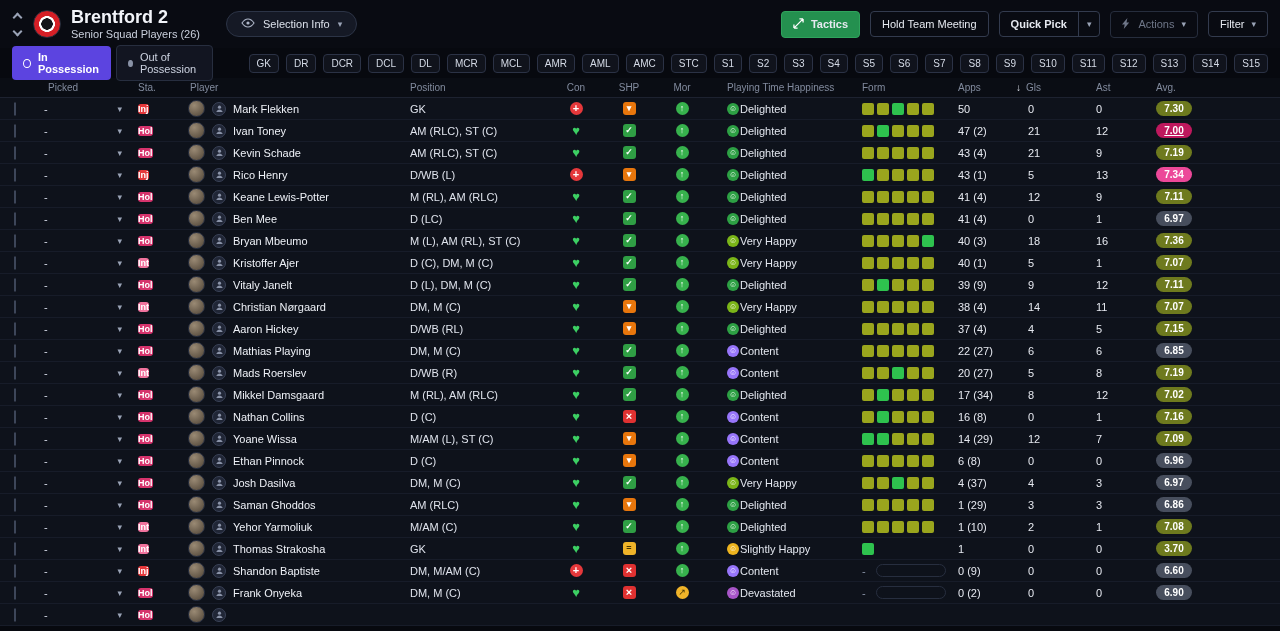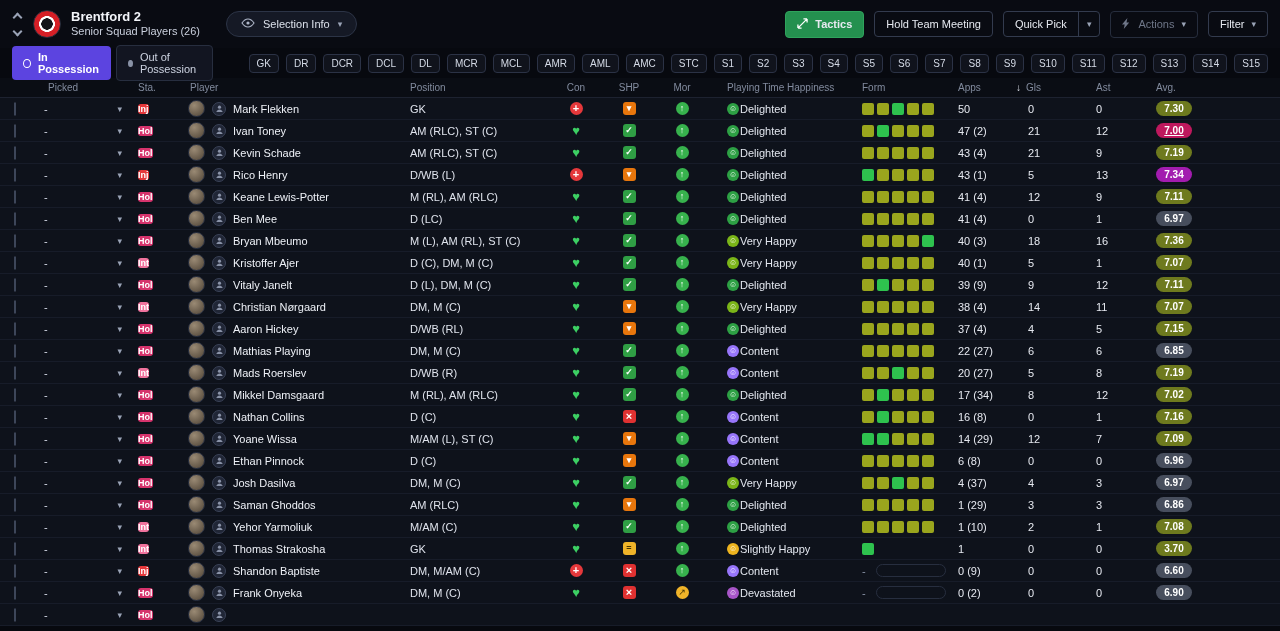--- a/index.html
+++ b/index.html
@@ -16,31 +16,31 @@
   
   .topbar{display:flex;align-items:center;height:48px;padding:0 12px;gap:10px;background:#090b12;}
   .collapse{display:flex;flex-direction:column;gap:7px;align-items:center;padding:0 2px;}
   .cv{width:7px;height:7px;border-left:2px solid #9aa3b6;border-top:2px solid #9aa3b6;}
   .cv.up{transform:rotate(45deg);}
   .cv.down{transform:rotate(225deg);}
   .crest{width:28px;height:28px;border-radius:50%;flex:none;
     background:radial-gradient(circle at 50% 50%, #15151a 0 30%, #ffffff 32% 42%, #d61f26 44% 100%);
     border:1px solid #2a2f3d;}
   .titles{line-height:1.25;}
-  .t1{font-size:13px;font-weight:bold;color:#f2f4f9;}
+  .t1{font-size:18px;font-weight:bold;color:#f2f4f9;}
   .t2{font-size:11px;color:#c9cfdc;}
   .selinfo{display:flex;align-items:center;gap:8px;background:#151925;border:1px solid #2c3446;
     border-radius:15px;padding:6px 14px;margin-left:16px;color:#dbe0ea;cursor:pointer;}
   .spacer{flex:1;}
   .btn{display:flex;align-items:center;gap:7px;border:1px solid #333b4e;background:transparent;
     color:#e6e9f0;font-size:11px;padding:6px 11px;border-radius:4px;cursor:pointer;white-space:nowrap;}
   .btn.green{background:#24904f;border-color:#2fa35c;font-weight:bold;}
   .btn.dim{color:#6e7688;border-color:#262d3d;}
   .qp{display:flex;align-items:stretch;border:1px solid #333b4e;border-radius:4px;cursor:pointer;}
-  .qp .lab{padding:6px 11px;font-weight:normal;}
+  .qp .lab{padding:6px 11px;font-weight:bold;}
   .qp .caret{display:flex;align-items:center;padding:0 8px;border-left:1px solid #333b4e;}
   .chevg{color:#9aa3b6;font-size:9px;}
   
   .filterbar{display:flex;align-items:center;height:30px;padding:0 12px;background:#07090f;}
   .tab{display:flex;align-items:center;gap:7px;font-size:11px;padding:5px 11px;border-radius:4px;cursor:pointer;}
   .tab.active{background:#5c44e0;color:#ffffff;font-weight:bold;}
   .tab.inactive{background:#121521;border:1px solid #272e3f;color:#ccd2e0;margin-left:5px;}
   .tab-ring{width:9px;height:9px;border:1.5px solid #ffffff;border-radius:50%;}
   .tab-dot{width:7px;height:7px;background:#8992a6;border-radius:50%;}
   .posfilters{display:flex;gap:7px;margin-left:36px;}
@@ -399,21 +399,21 @@
         <span class="fsq" style="background: rgb(46, 194, 78);"></span>
         <span class="fsq" style="background: rgb(154, 165, 29);"></span>
         <span class="fsq" style="background: rgb(154, 165, 29);"></span>
         <span class="fsq" style="background: rgb(154, 165, 29);"></span>
         <span class="fsq" style="background: rgb(154, 165, 29);"></span>
       </div>
     <div class="num pl10">43 (1)</div>
     <div class="num pl12">5</div>
     <div class="num pl14">13</div>
     <div class="avg-cell">
-        <span class="avg" style="background: #a21caf;">7.34</span>
+        <span class="avg" style="background: #ec4899;">7.34</span>
       </div>
   </div>
     <div class="row">
     <div><span class="cb"></span></div>
     <div>
       <div class="picked">
         <span>-</span>
         <span class="chevg">▾</span>
       </div>
     </div>

